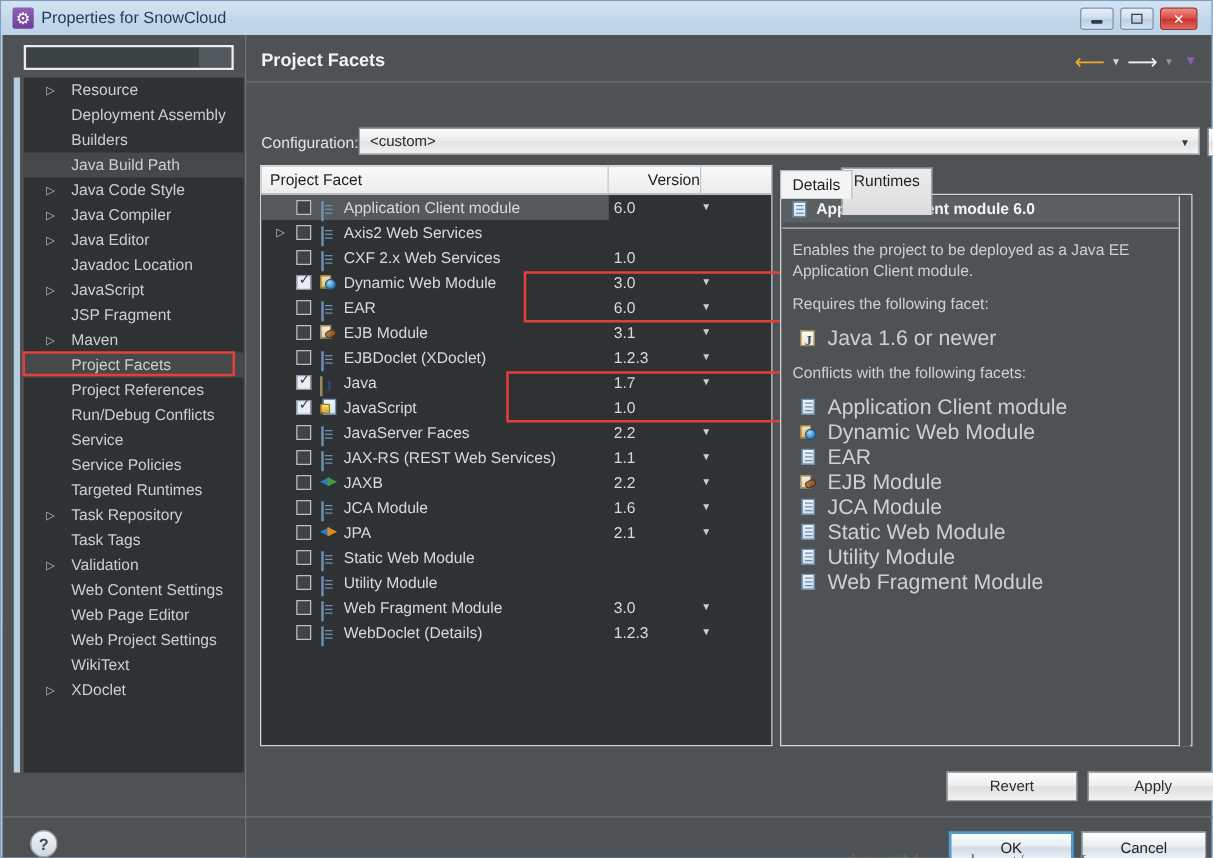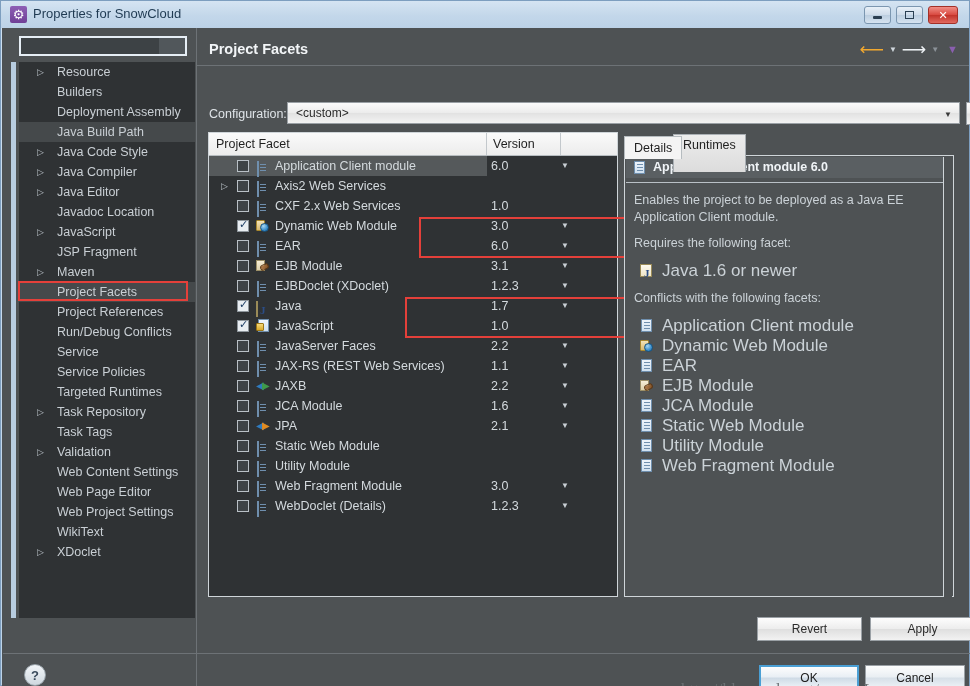--- a/index.html
+++ b/index.html
@@ -140,21 +140,21 @@
     position:absolute;left:0;top:0;width:408px;height:23px;
     background:linear-gradient(180deg,#fafafa 0%,#ececec 100%);
     border-bottom:1px solid #b6bcc0;
     box-sizing:border-box;
   }
   .fhcell{
     position:absolute;top:0;height:22px;line-height:22px;
     font-size:12.5px;color:#1f1f1f;box-sizing:border-box;
   }
   #fh-name{left:0;width:278px;padding-left:7px;border-right:1px solid #c3c8cc;}
-  #fh-ver{left:278px;width:74px;padding-left:6px;border-right:1px solid #c3c8cc;}
+  #fh-ver{left:278px;width:74px;padding-left:6px;border-right:1px solid #c3c8cc;text-align:right;}
   #fh-pad{left:352px;width:56px;}
   #facet-rows{
     position:absolute;left:0;top:23px;width:408px;height:440px;overflow:hidden;
   }
   .frow{
     position:relative;height:20px;line-height:20px;
     font-size:12.5px;color:#d4dade;white-space:nowrap;
   }
   .fr-arrow{
     position:absolute;left:12px;top:0;width:10px;height:20px;
@@ -357,22 +357,22 @@
   <div id="content">
 
     <div id="leftpanel">
       <div id="search-wrap">
         <input id="search-input" type="text" value="" placeholder="" style="">
         <div id="search-tail"></div>
       </div>
       <div id="left-rail"></div>
       <div id="tree">
           <div class="tnode"><span class="arrow">▷</span><span>Resource</span></div>
+          <div class="tnode"><span>Deployment Assembly</span></div>
           <div class="tnode"><span>Builders</span></div>
-          <div class="tnode"><span>Deployment Assembly</span></div>
           <div class="tnode sel"><span>Java Build Path</span></div>
           <div class="tnode"><span class="arrow">▷</span><span>Java Code Style</span></div>
           <div class="tnode"><span class="arrow">▷</span><span>Java Compiler</span></div>
           <div class="tnode"><span class="arrow">▷</span><span>Java Editor</span></div>
           <div class="tnode"><span>Javadoc Location</span></div>
           <div class="tnode"><span class="arrow">▷</span><span>JavaScript</span></div>
           <div class="tnode"><span>JSP Fragment</span></div>
           <div class="tnode"><span class="arrow">▷</span><span>Maven</span></div>
           <div class="tnode sel"><span>Project Facets</span></div>
           <div class="tnode"><span>Project References</span></div>

